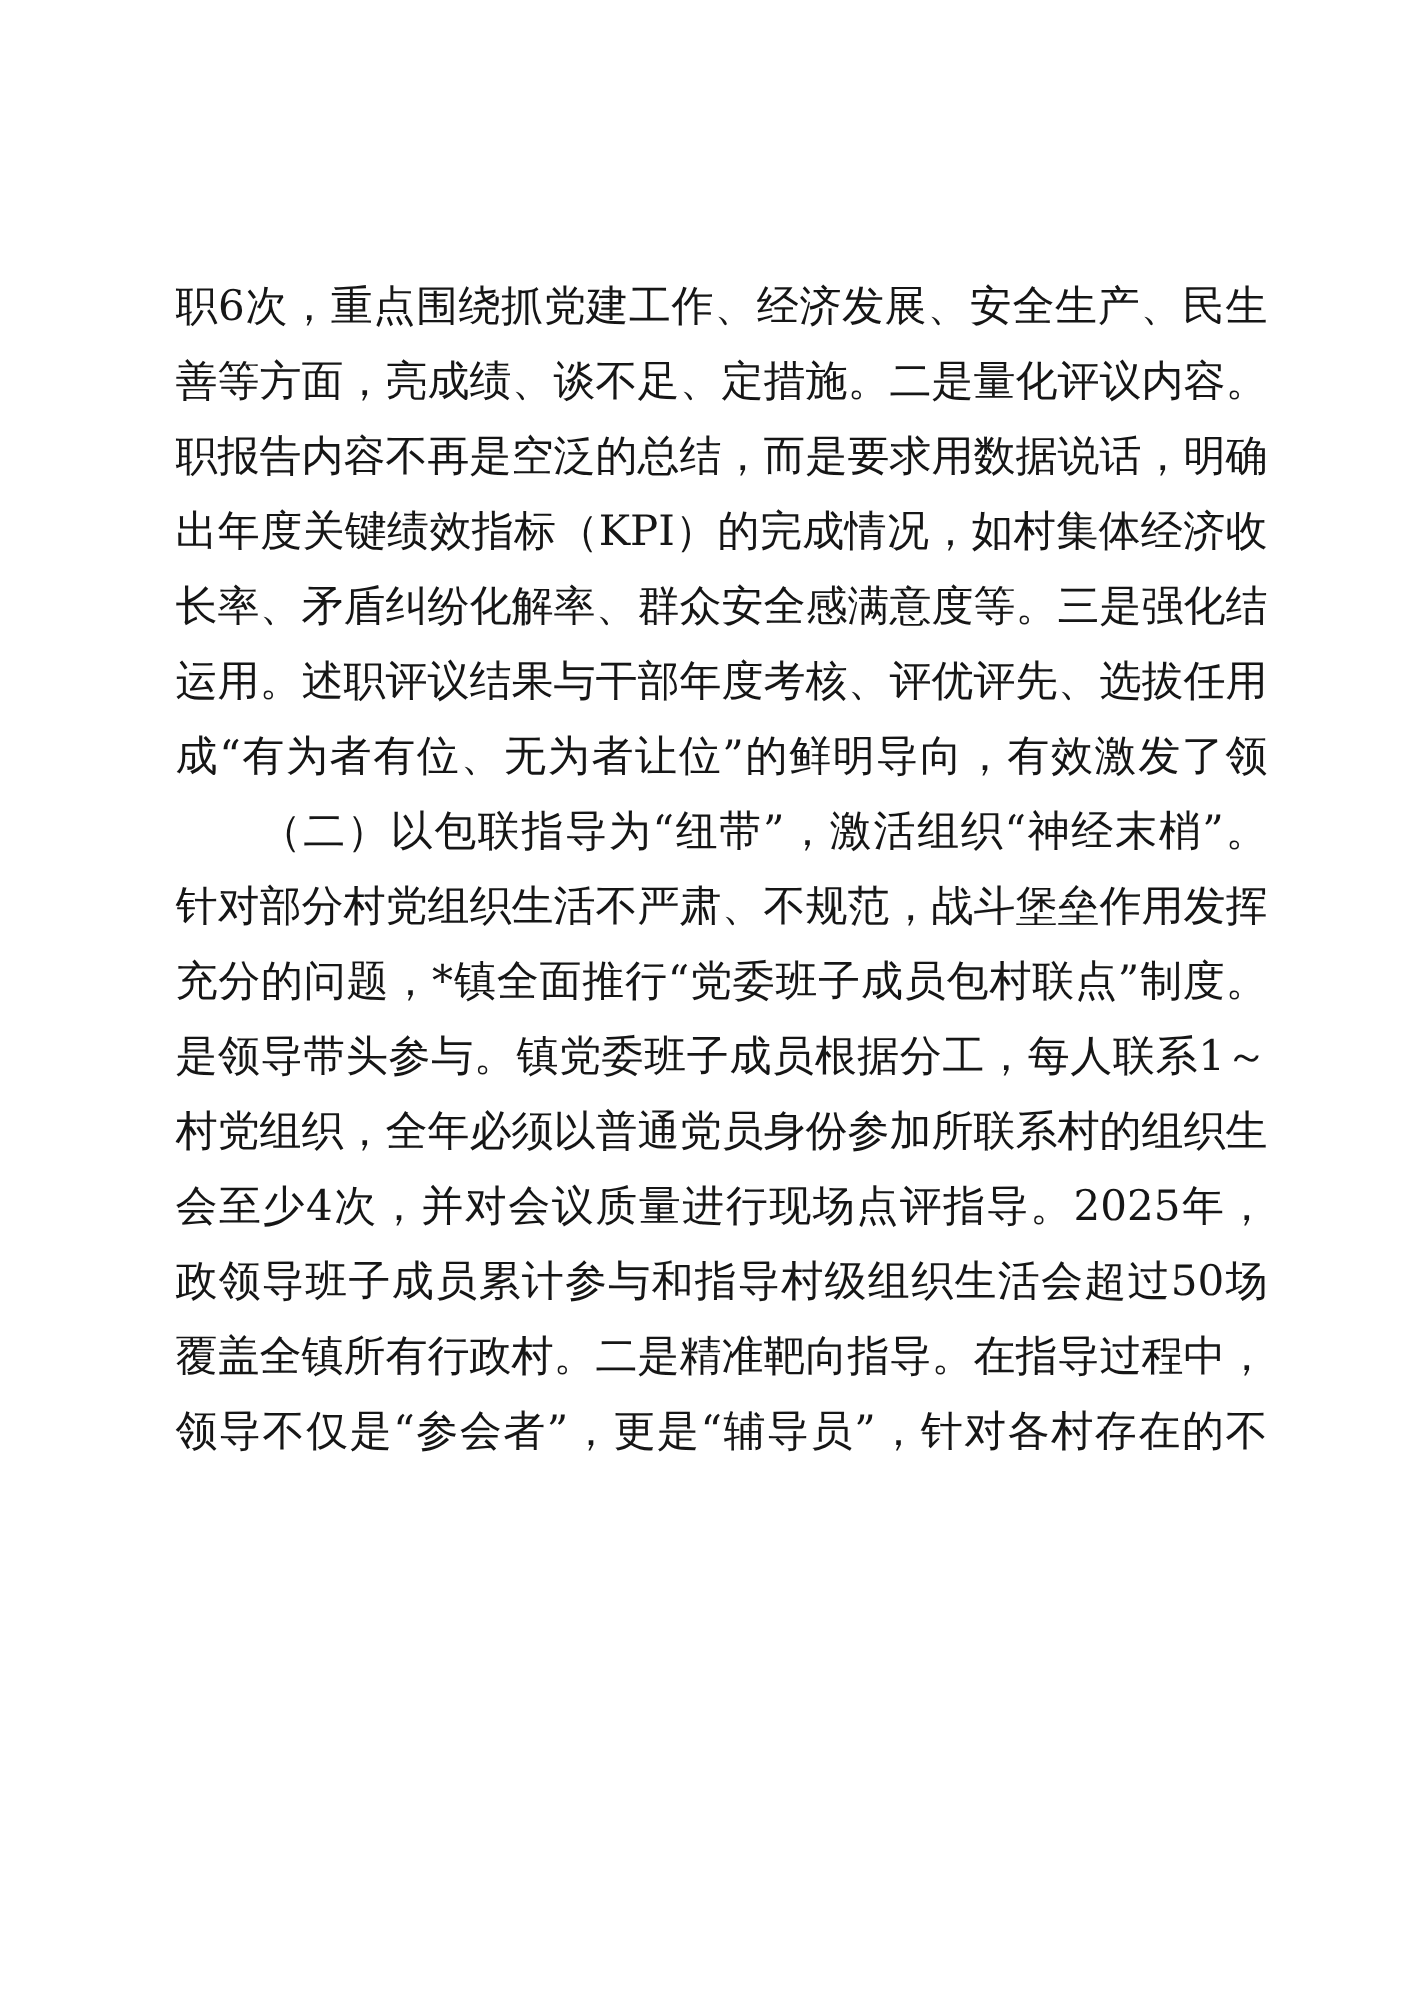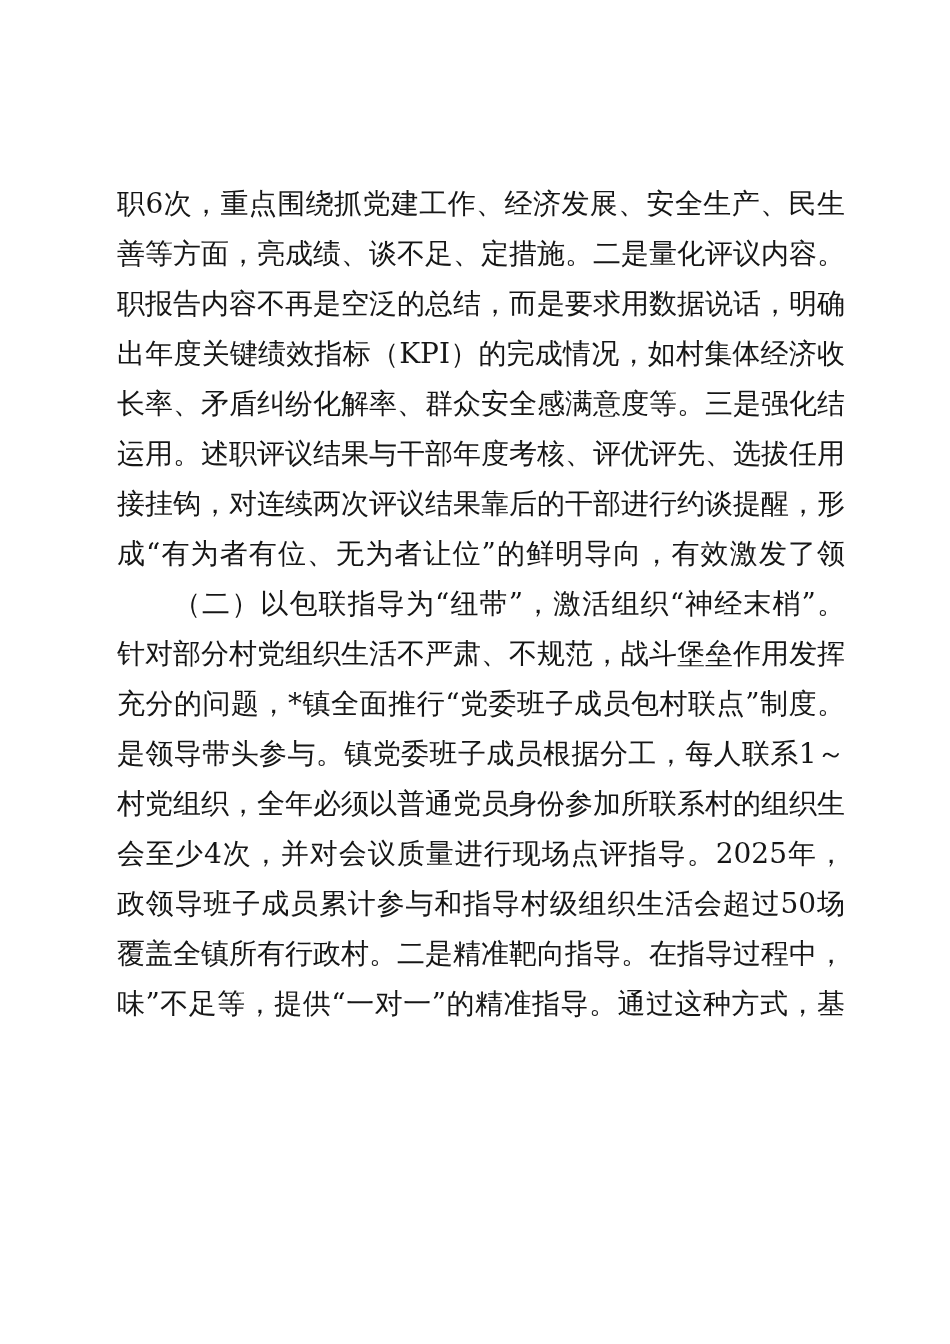--- a/index.html
+++ b/index.html
@@ -47,28 +47,27 @@
 
 <div class="page">
   <div class="text-block">
       <div class="paragraph">
         <div class="line fill">职6次，重点围绕抓党建工作、经济发展、安全生产、民生改</div>
         <div class="line fill">善等方面，亮成绩、谈不足、定措施。二是量化评议内容。述</div>
         <div class="line fill">职报告内容不再是空泛的总结，而是要求用数据说话，明确列</div>
         <div class="line fill">出年度关键绩效指标（KPI）的完成情况，如村集体经济收入增</div>
         <div class="line fill">长率、矛盾纠纷化解率、群众安全感满意度等。三是强化结果</div>
         <div class="line fill">运用。述职评议结果与干部年度考核、评优评先、选拔任用直</div>
-        <div class="line">接挂钩，对连续两次评议结果靠后的干部进行约谈提醒，形</div>
         <div class="line fill">成“有为者有位、无为者让位”的鲜明导向，有效激发了领导</div>
       </div>
       <div class="paragraph">
         <div class="line fill indent">（二）以包联指导为“纽带”，激活组织“神经末梢”。</div>
         <div class="line fill">针对部分村党组织生活不严肃、不规范，战斗堡垒作用发挥不</div>
         <div class="line fill">充分的问题，*镇全面推行“党委班子成员包村联点”制度。一</div>
         <div class="line fill">是领导带头参与。镇党委班子成员根据分工，每人联系1～2个</div>
         <div class="line fill">村党组织，全年必须以普通党员身份参加所联系村的组织生活</div>
         <div class="line fill">会至少4次，并对会议质量进行现场点评指导。2025年，镇党</div>
         <div class="line fill">政领导班子成员累计参与和指导村级组织生活会超过50场次，</div>
         <div class="line fill">覆盖全镇所有行政村。二是精准靶向指导。在指导过程中，镇</div>
-        <div class="line fill">味”不足等，提供“一对一”的精准指导。通过这种方式，基</div>
+        <div class="line fill">领导不仅是“参会者”，更是“辅导员”，针对各村存在的不</div>
       </div>
     </div>
 </div>
 
 </body></html>

